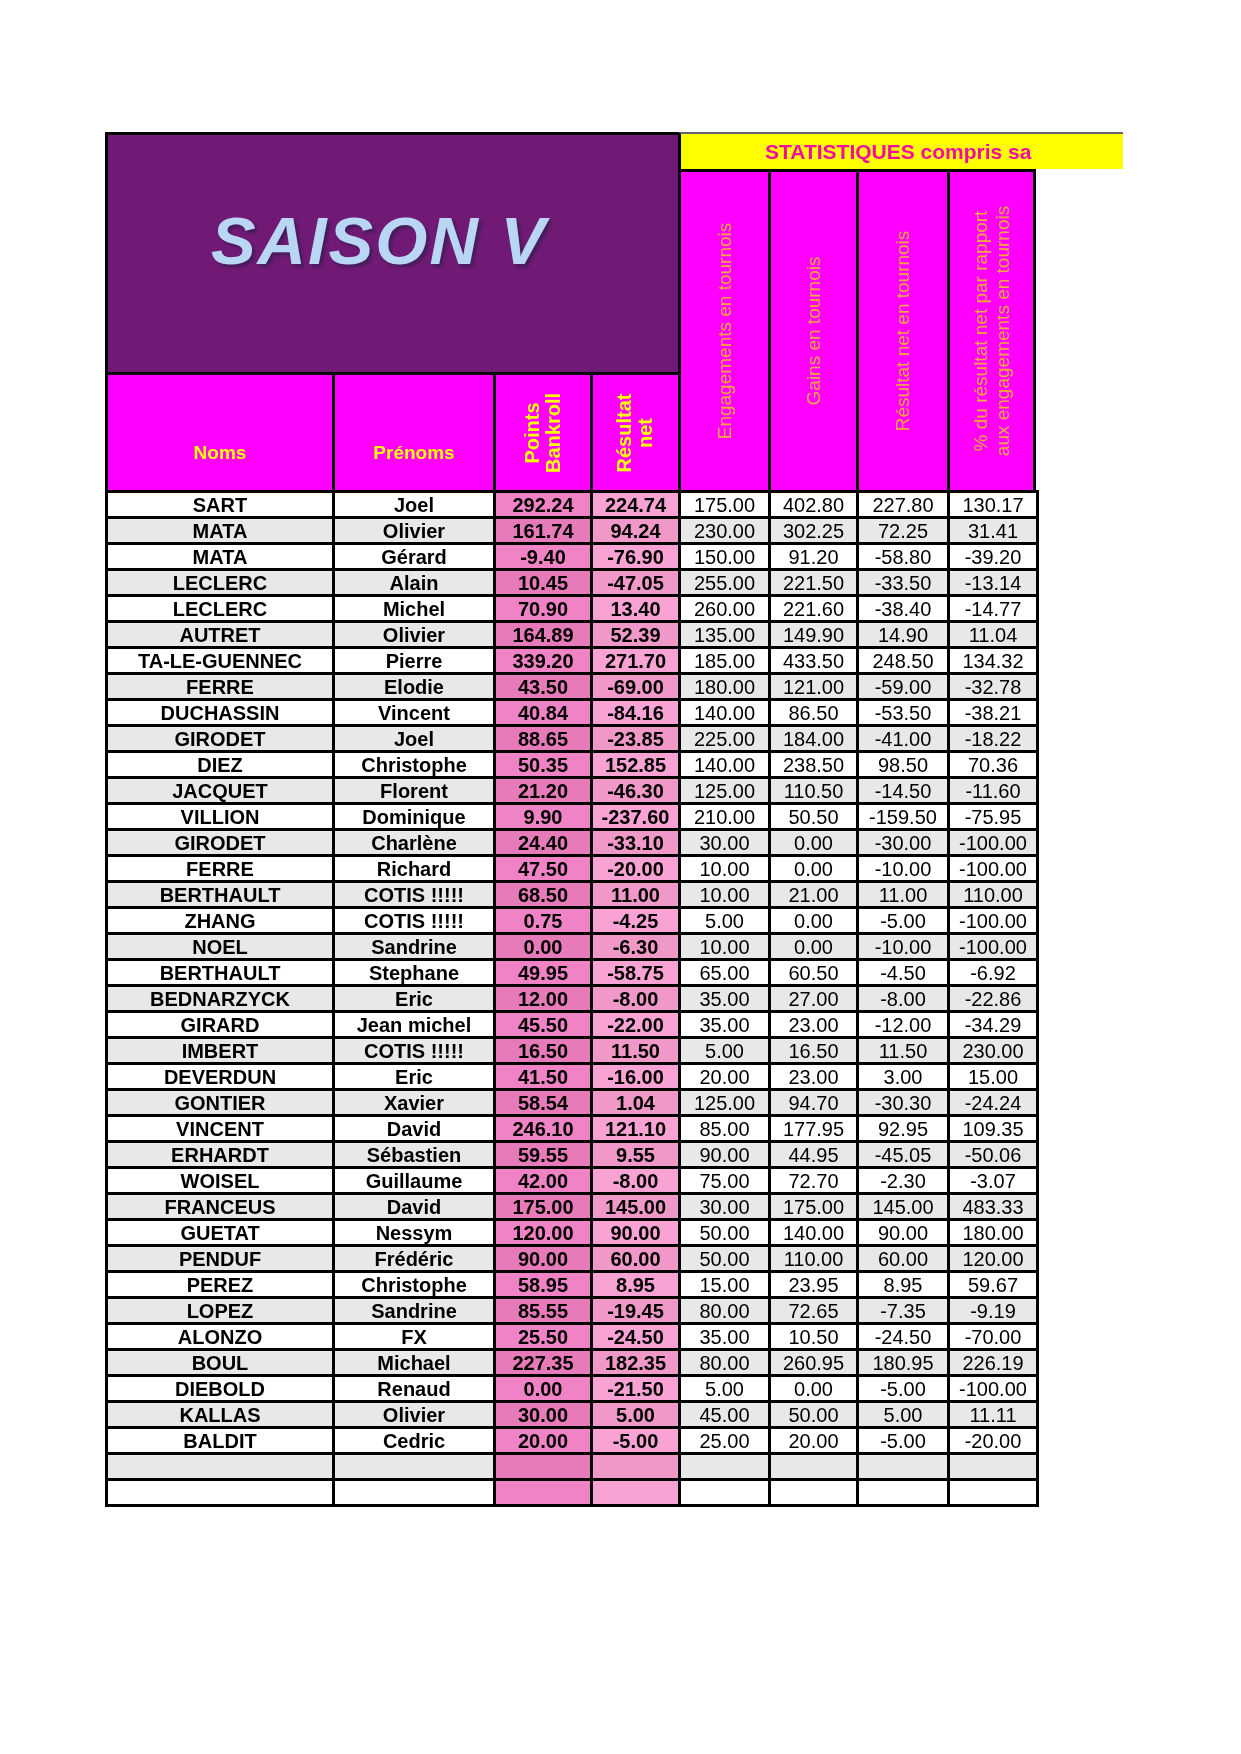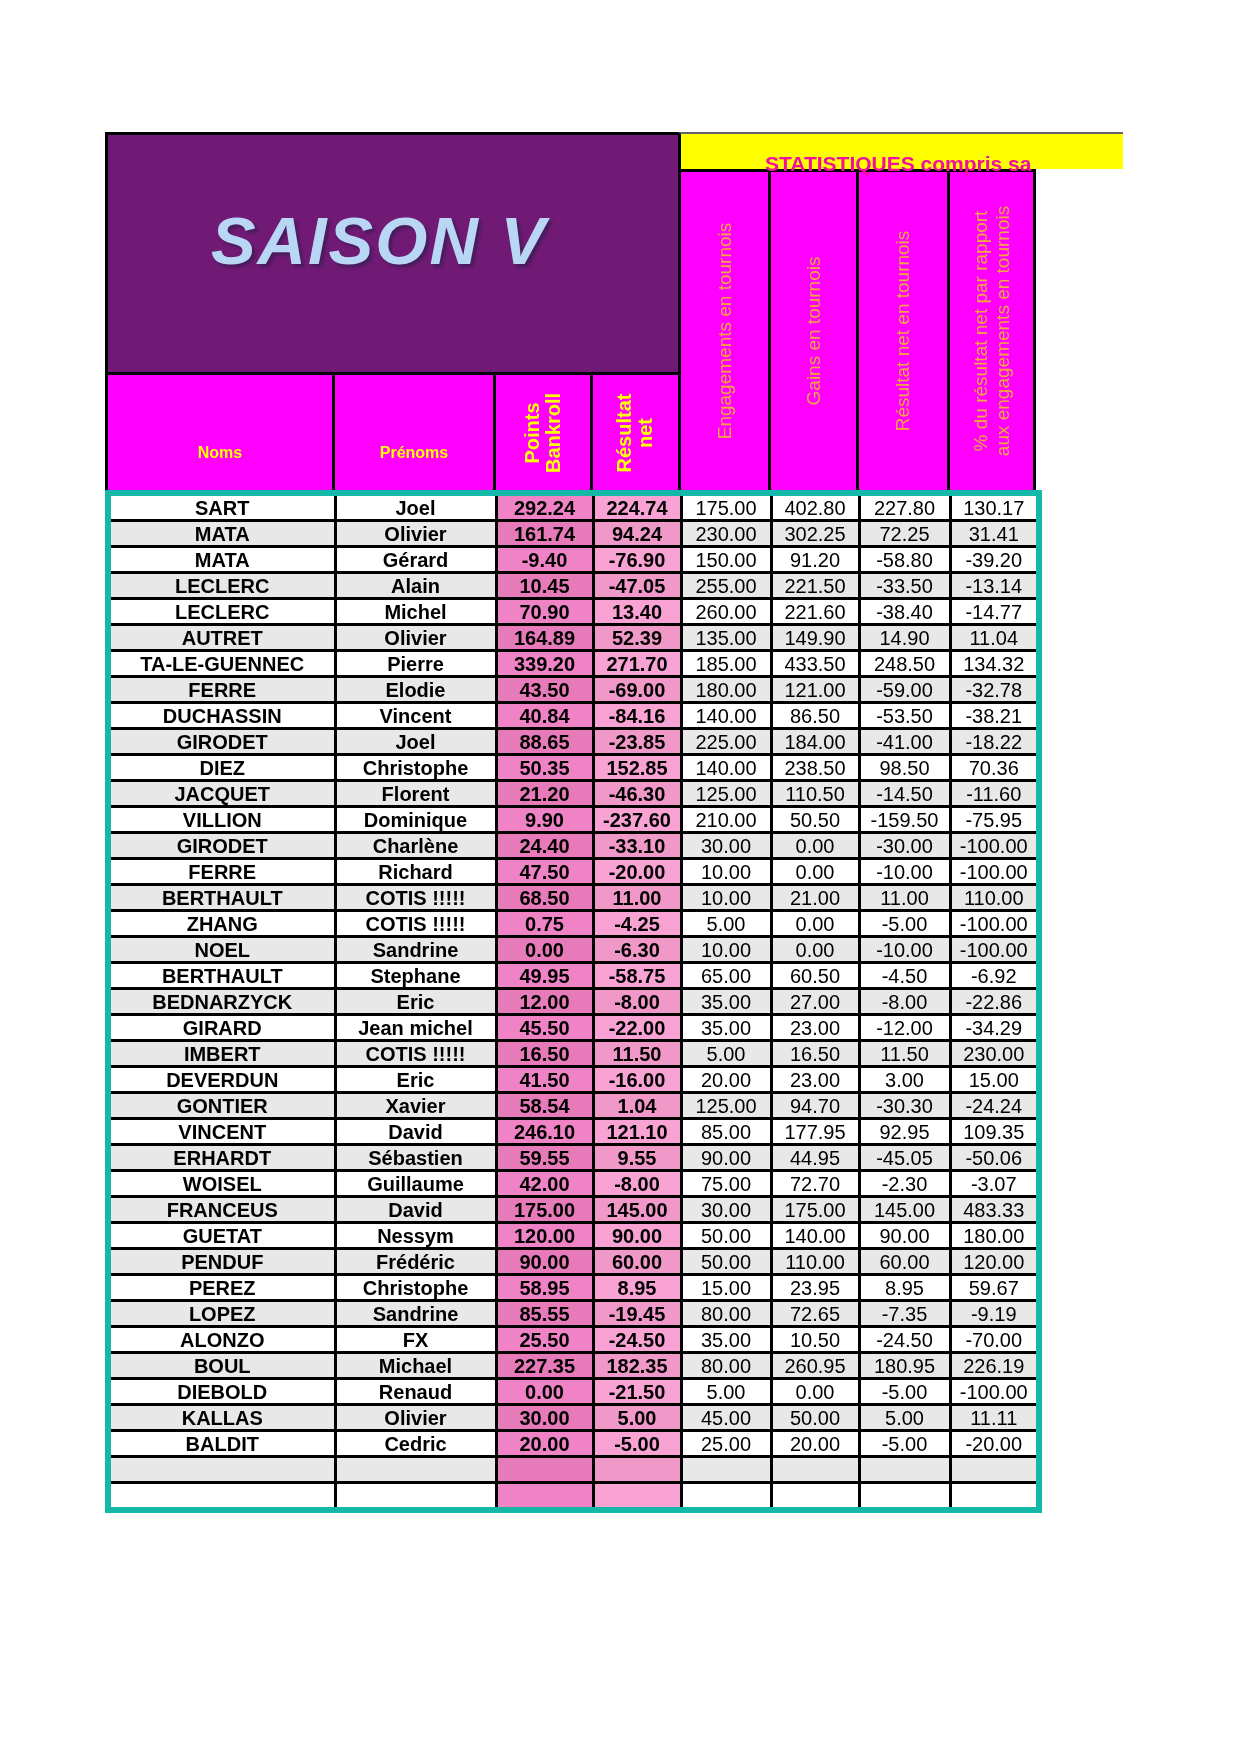--- a/index.html
+++ b/index.html
@@ -22,21 +22,21 @@
     text-shadow:3px 3px 3px rgba(20,30,60,.45);white-space:nowrap;
   }
 
   
   .banner{
     position:absolute;left:573px;top:0;width:445px;height:37px;
     background:#FFFF00;border-left:3px solid #000;border-top:2px solid #666;
     box-sizing:border-box;z-index:3;overflow:visible;
   }
   .banner-inner{
-    position:absolute;left:0;top:12px;width:360px;height:100%;overflow:hidden;
+    position:absolute;left:0;top:0;width:360px;height:100%;overflow:hidden;
     display:flex;align-items:center;
   }
   .banner-text{
     color:#F20DA0;font-size:21px;font-weight:bold;white-space:nowrap;
     padding-left:84px;
   }
 
   
   .vcell{
     position:absolute;top:37px;height:321px;background:#FF00FF;
@@ -49,30 +49,30 @@
     white-space:nowrap;text-align:center;
     color:#F2A93C;font-size:19px;line-height:1.15;
   }
 
   
   .hcell{
     position:absolute;top:243px;height:115px;background:#FF00FF;
     border-left:3px solid #000;box-sizing:border-box;
     display:flex;align-items:center;justify-content:center;
   }
-  .hcell .hlabel{color:#FFFF00;font-size:16px;font-weight:bold;margin-top:40px;}
+  .hcell .hlabel{color:#FFFF00;font-size:19px;font-weight:bold;margin-top:40px;}
   .hcell .vsmall{
     transform:rotate(-90deg);white-space:nowrap;text-align:center;
     color:#FFFF00;font-size:20px;font-weight:bold;line-height:1.05;
   }
 
   
   table.grid{
     border-collapse:collapse;table-layout:fixed;width:931px;
-    border:6px solid #14b8a6;
+    border:1px solid #14b8a6;
     padding-left:9px;
   }
   table.grid td{
     border:3px solid #000;height:23px;padding:0;
     font-size:20px;line-height:1;color:#000;text-align:center;
     overflow:hidden;white-space:nowrap;background:#FFFFFF;
   }
   tr.data-row:nth-child(even) td{background:#E8E8E8;}
   td.c-noms,td.c-prenoms{font-weight:bold;font-size:19px;}
   td.c-points{background:#F083C5 !important;font-weight:bold;}

